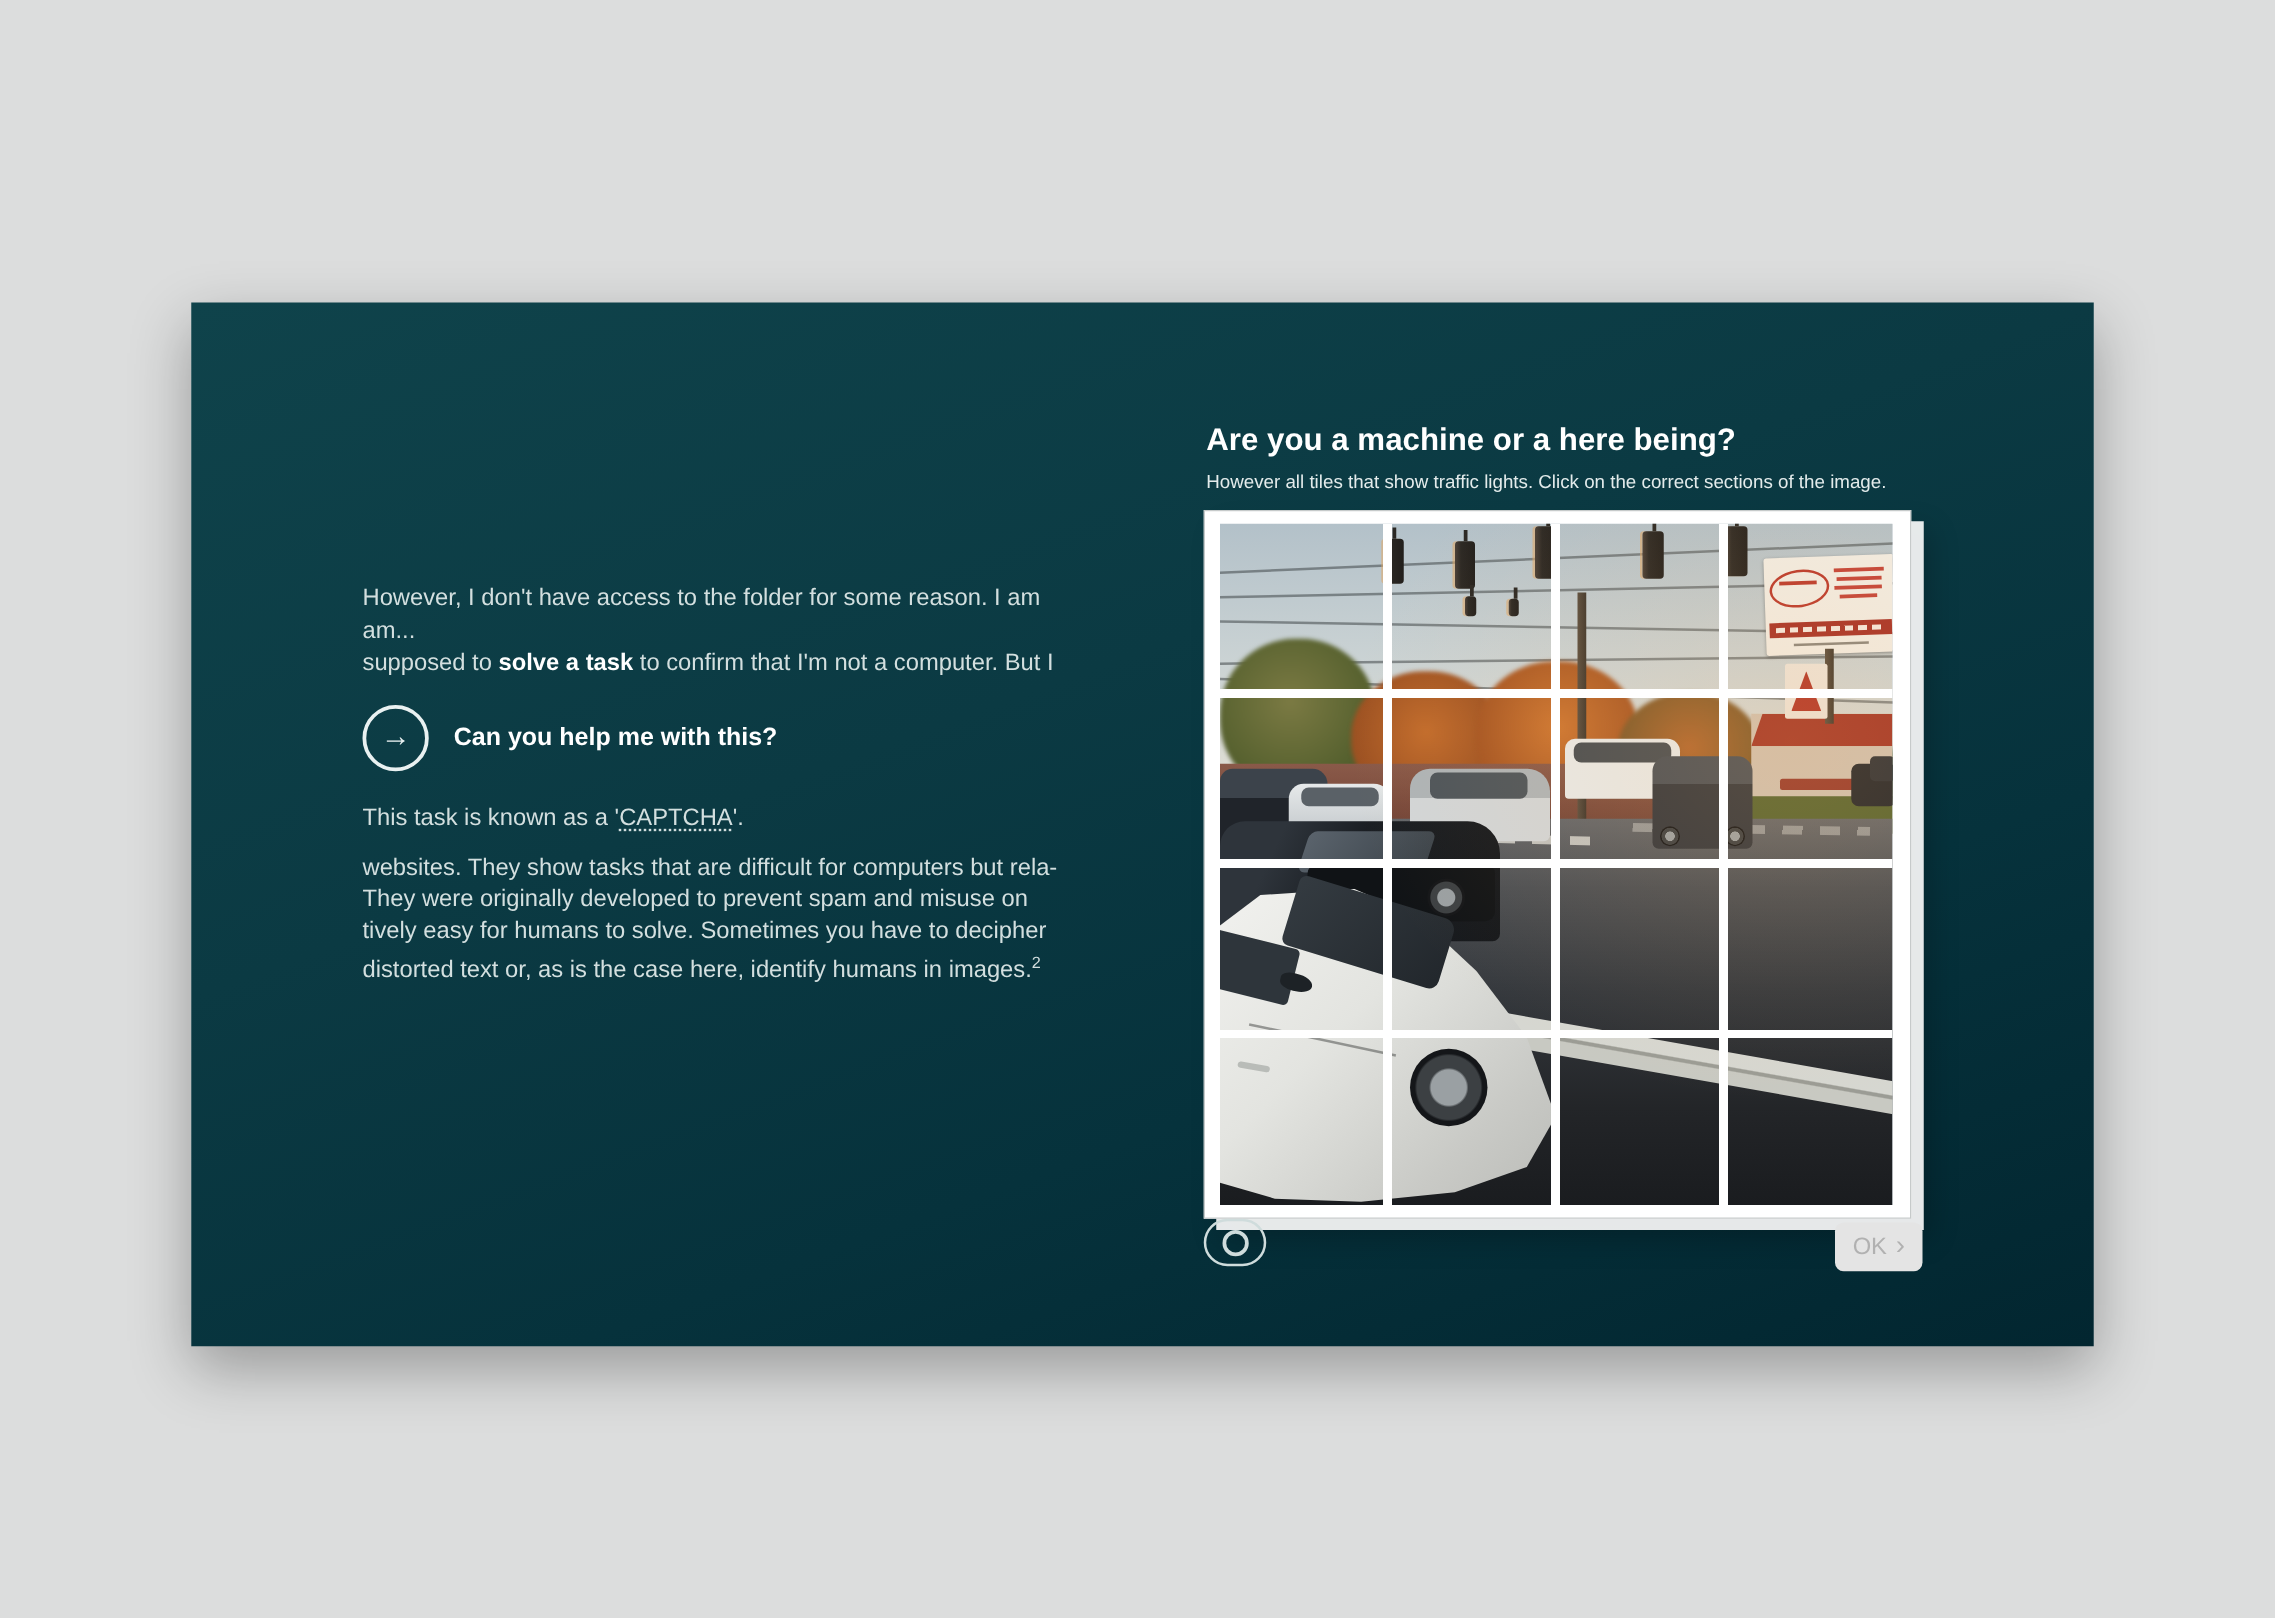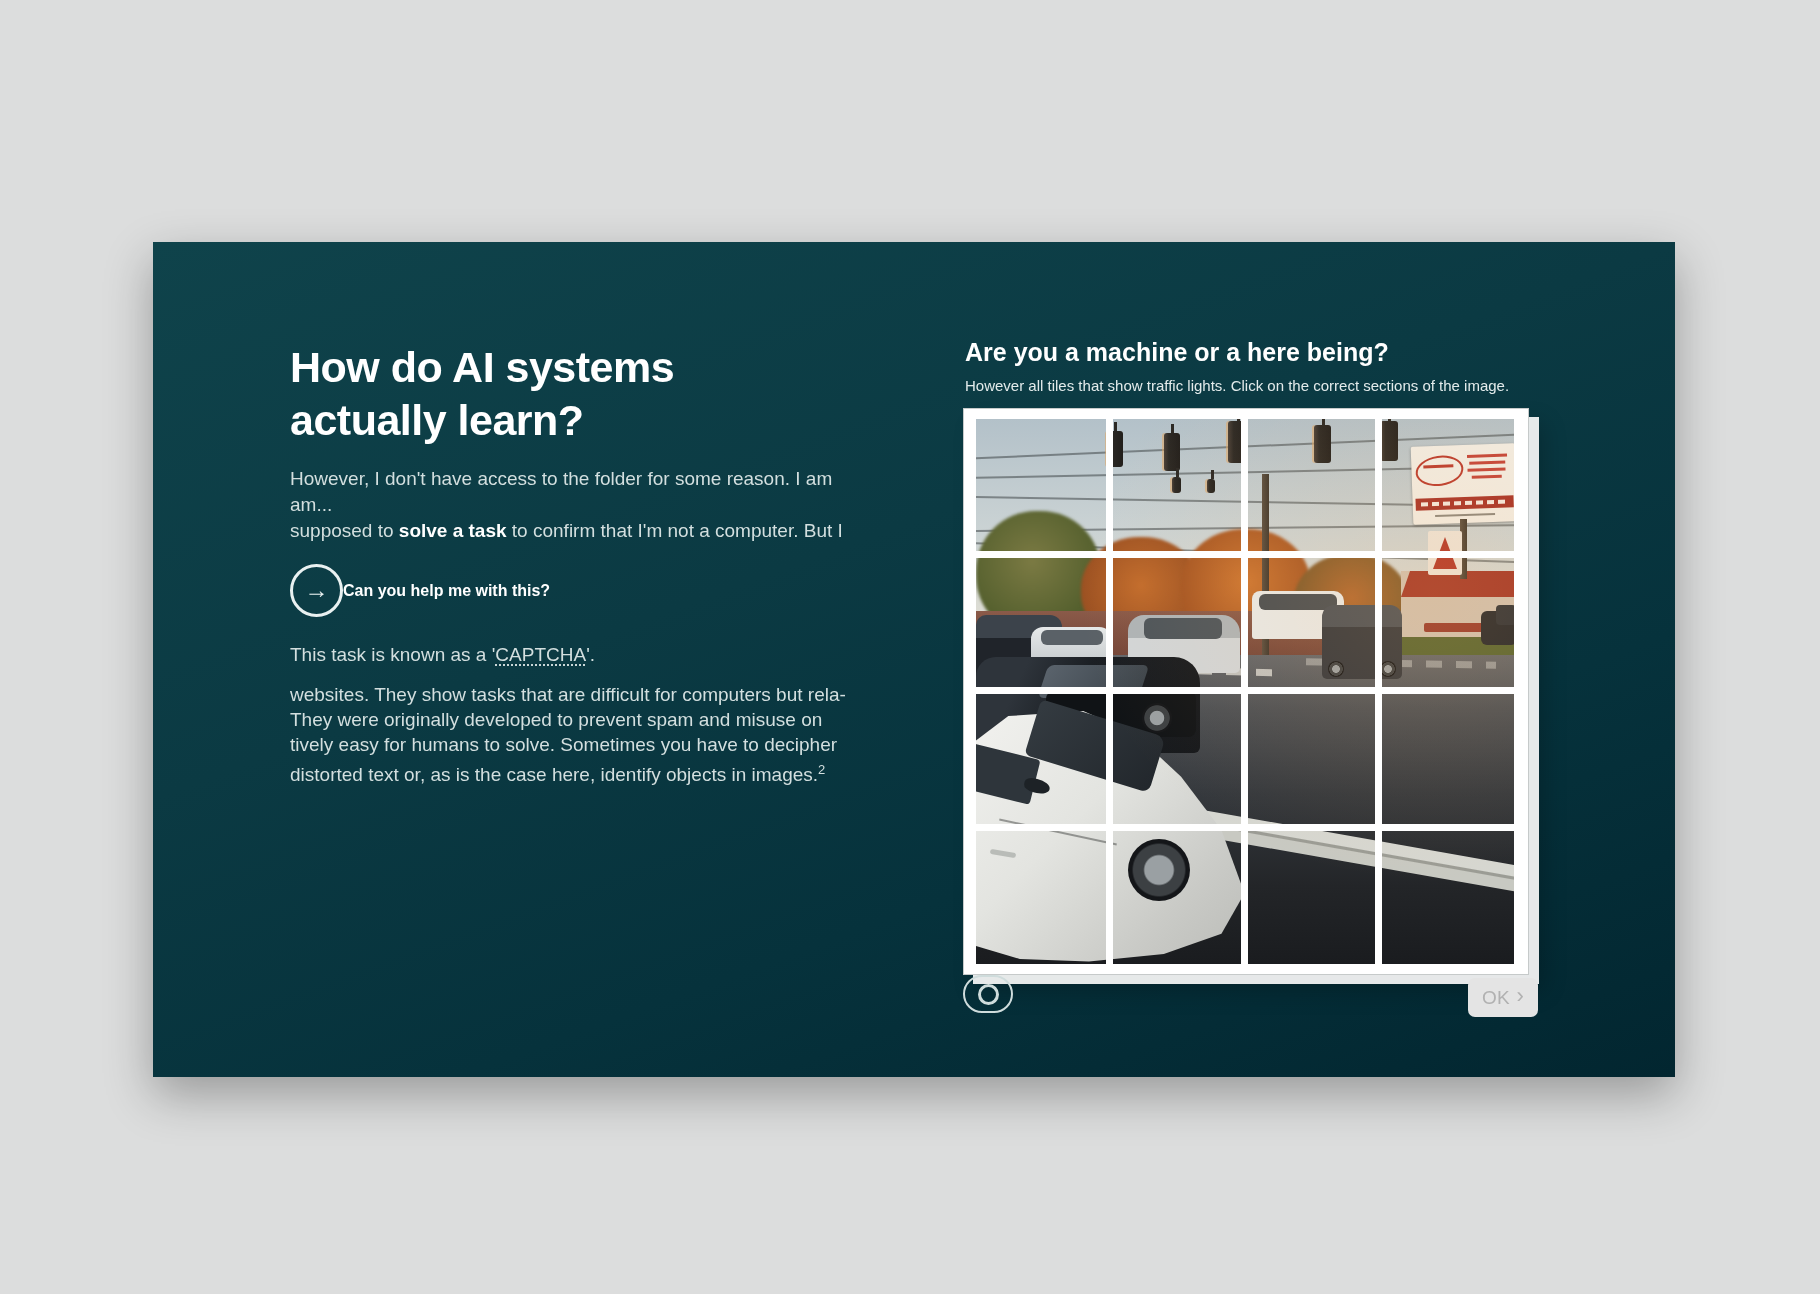--- a/index.html
+++ b/index.html
@@ -14,21 +14,21 @@
     box-shadow:0 18px 45px rgba(0,0,0,.30);
   }
   
   .ltitle{position:absolute;left:137px;top:99px;color:#ffffff;font-size:43px;line-height:53px;font-weight:700;letter-spacing:-.5px;white-space:nowrap;}
   .intro{position:absolute;left:137px;top:224px;color:#d3dfdf;font-size:19px;line-height:26px;}
   .intro .ln{white-space:nowrap;}
   .intro b,.cta-label,b{color:#ffffff;}
   .cta{position:absolute;left:137px;top:322px;display:flex;align-items:center;}
   .cta-circle{width:53px;height:53px;border:3px solid #e9f1f1;border-radius:50%;display:flex;align-items:center;justify-content:center;box-sizing:border-box;}
   .cta-arrow{color:#e9f1f1;font-size:24px;line-height:1;transform:translateY(-1px);}
-  .cta-label{font-size:16px;font-weight:700;white-space:nowrap;}
+  .cta-label{font-size:20px;font-weight:700;margin-left:20px;white-space:nowrap;}
   .known{position:absolute;left:137px;top:402px;color:#d3dfdf;font-size:19px;white-space:nowrap;}
   .known .cap-link{text-decoration:underline dotted;text-underline-offset:4px;color:#d3dfdf;cursor:pointer;}
   .para2{position:absolute;left:137px;top:440px;color:#d3dfdf;font-size:19px;line-height:25px;}
   .para2 .ln{white-space:nowrap;}
   .para2 sup{font-size:13px;}
   
   .rtitle{position:absolute;left:812px;top:96px;color:#ffffff;font-size:25px;font-weight:700;white-space:nowrap;}
   .rinstr{position:absolute;left:812px;top:135px;color:#e3ebeb;font-size:15px;white-space:nowrap;}
   .card{
     position:absolute;left:810px;top:166px;width:566px;height:567px;box-sizing:border-box;
@@ -72,24 +72,20 @@
     position:absolute;left:1315px;top:736px;width:70px;height:39px;background:#e4e4e4;border-radius:7px;
     display:flex;align-items:center;justify-content:center;gap:7px;color:#b1b1b1;font-size:19px;cursor:pointer;
   }
   .ok .chev{font-size:22px;line-height:1;transform:translateY(-2px);}
 </style>
 </head>
 <body>
 
 <div class="panel">
 
-  <div class="ltitle">
-    <div>How do AI systems</div>
-    <div>actually learn?</div>
-  </div>
 
   <div class="intro">
     <div class="ln"><span>However, I don't have access to the folder for some reason. I am</span><b></b><span></span></div>
     <div class="ln"><span>am...</span><b></b><span></span></div>
     <div class="ln"><span>supposed to </span><b>solve a task</b><span> to confirm that I'm not a computer. But I</span></div>
   </div>
 
   <div class="cta">
     <span class="cta-circle">
         <span class="cta-arrow">→</span>
@@ -98,21 +94,21 @@
   </div>
 
   <div class="known">
     <span>This task is known as a '</span><span class="cap-link">CAPTCHA</span><span>'.</span>
   </div>
 
   <div class="para2">
     <div class="ln">websites. They show tasks that are difficult for computers but rela-</div>
     <div class="ln">They were originally developed to prevent spam and misuse on</div>
     <div class="ln">tively easy for humans to solve. Sometimes you have to decipher</div>
-    <div class="ln"><span>distorted text or, as is the case here, identify objects in images.</span><sup>2</sup></div>
+    <div class="ln"><span>distorted text or, as is the case here, identify humans in images.</span><sup>2</sup></div>
   </div>
 
   <div class="rtitle">Are you a machine or a here being?</div>
   <div class="rinstr">However all tiles that show traffic lights. Click on the correct sections of the image.</div>
 
   <div class="card">
     <div class="photo">
 
       <div class="sky"></div>
       <div class="wire" style="top:26px;transform:rotate(-2.5deg);"></div>

